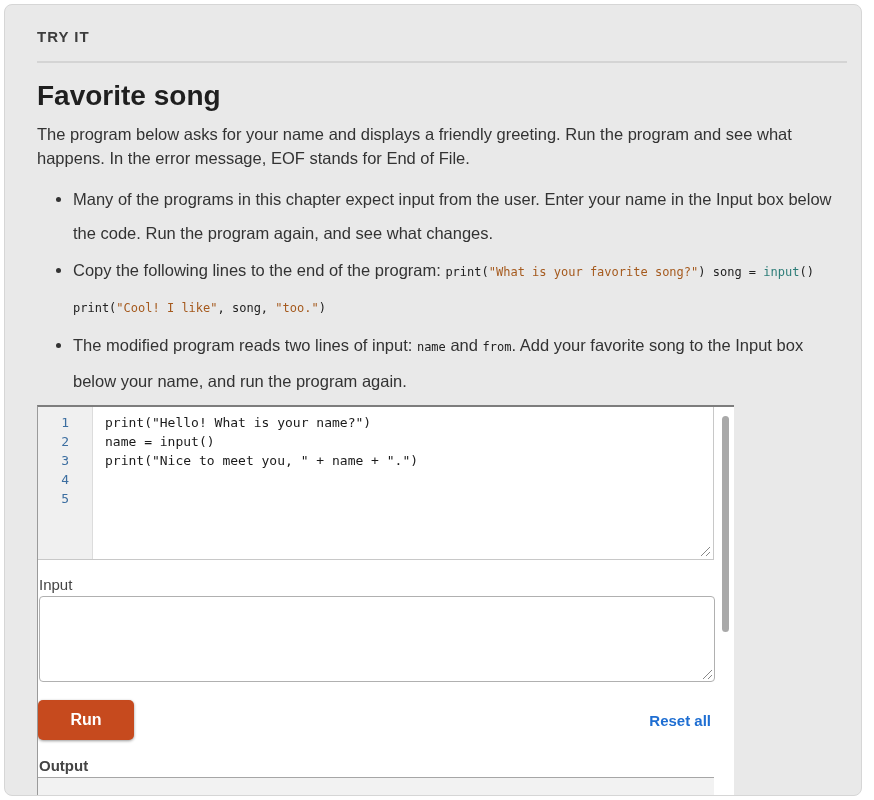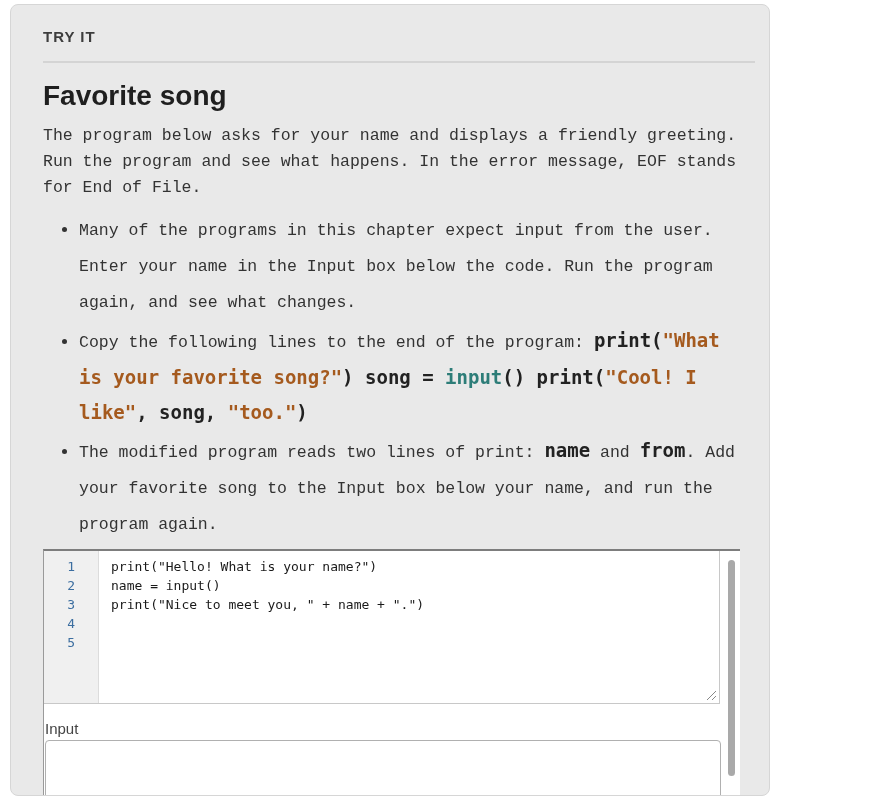--- a/index.html
+++ b/index.html
@@ -1,32 +1,32 @@
 <!DOCTYPE html>
 <html style="--accent_run: #c64a1e; --link: #1e6ed2; --code_string: #a55a1e; --code_builtin: #2d7d78; --line_number: #3c6ea0;"><head>
 <meta charset="utf-8">
 <style>
   * { box-sizing: border-box; margin: 0; padding: 0; }
   html, body { width: 874px; height: 800px; background: #ffffff; font-family: "Liberation Sans", sans-serif; }
   .card {
-    position: absolute; left: 10px; top: 4px; width: 760px; height: 792px;
+    position: absolute; left: 4px; top: 4px; width: 858px; height: 792px;
     background: #e9e9e9; border: 1px solid #d6d6d6; border-radius: 8px;
     overflow: hidden;
   }
   .tryit {
     margin: 23px 28px 0 32px;
     font-size: 15px; font-weight: bold; letter-spacing: 1px; color: #3d3d3d;
   }
   .divider { margin: 16px 14px 0 32px; border: none; border-top: 2px solid #d4d4d4; }
   .page-title { margin: 17px 28px 0 32px; font-size: 28px; font-weight: bold; color: #1f1f1f; }
   .para { margin: 10px 26px 0 32px; font-size: 16.5px; line-height: 24px; color: #333; }
   ul.bullets { margin: 12px 26px 0 32px; padding-left: 36px; }
   ul.bullets li { font-size: 16.5px; line-height: 34px; color: #333; margin-bottom: 3px; }
-  .seg-plain { font-family: Liberation Mono, monospace; }
-  .seg-code, .seg-str, .seg-builtin { font-family: "DejaVu Sans Mono", monospace; font-size: 19px; color: #222; font-weight: bold; }
+  .seg-plain { font-family: Liberation Sans, sans-serif; }
+  .seg-code, .seg-str, .seg-builtin { font-family: "DejaVu Sans Mono", monospace; font-size: 12px; color: #222; }
   .seg-str { color: var(--code_string, #a55a1e); }
   .seg-builtin { color: var(--code_builtin, #2d7d78); }
 
   
   .widget {
     position: relative; margin: 7px 0 0 32px; width: 697px; height: 393px;
     background: #ffffff; border-top: 2px solid #7d7d7d; border-left: 1px solid #9a9a9a;
     overflow: hidden;
   }
   .editor {
@@ -67,21 +67,21 @@
 <div class="card">
   <div class="tryit">TRY IT</div>
   <hr class="divider">
   <h1 class="page-title">Favorite song</h1>
 
   <p class="para"><span class="seg-plain">The program below asks for your name and displays a friendly greeting. Run the program and see what happens. In the error message, EOF stands for End of File.</span></p>
 
   <ul class="bullets">
     <li><span class="seg-plain">Many of the programs in this chapter expect input from the user. Enter your name in the Input box below the code. Run the program again, and see what changes.</span></li>
     <li><span class="seg-plain">Copy the following lines to the end of the program: </span><span class="seg-code">print(</span><span class="seg-str">"What is your favorite song?"</span><span class="seg-code">) </span><span class="seg-code">song = </span><span class="seg-builtin">input</span><span class="seg-code">() </span><span class="seg-code">print(</span><span class="seg-str">"Cool! I like"</span><span class="seg-code">, song, </span><span class="seg-str">"too."</span><span class="seg-code">)</span></li>
-    <li><span class="seg-plain">The modified program reads two lines of print: </span><span class="seg-code">name</span><span class="seg-plain"> and </span><span class="seg-code">from</span><span class="seg-plain">. Add your favorite song to the Input box below your name, and run the program again.</span></li>
+    <li><span class="seg-plain">The modified program reads two lines of input: </span><span class="seg-code">name</span><span class="seg-plain"> and </span><span class="seg-code">from</span><span class="seg-plain">. Add your favorite song to the Input box below your name, and run the program again.</span></li>
   </ul>
 
 
   <div class="widget">
 
     <div class="editor">
       <div class="gutter">
         <pre>1
 2
 3

